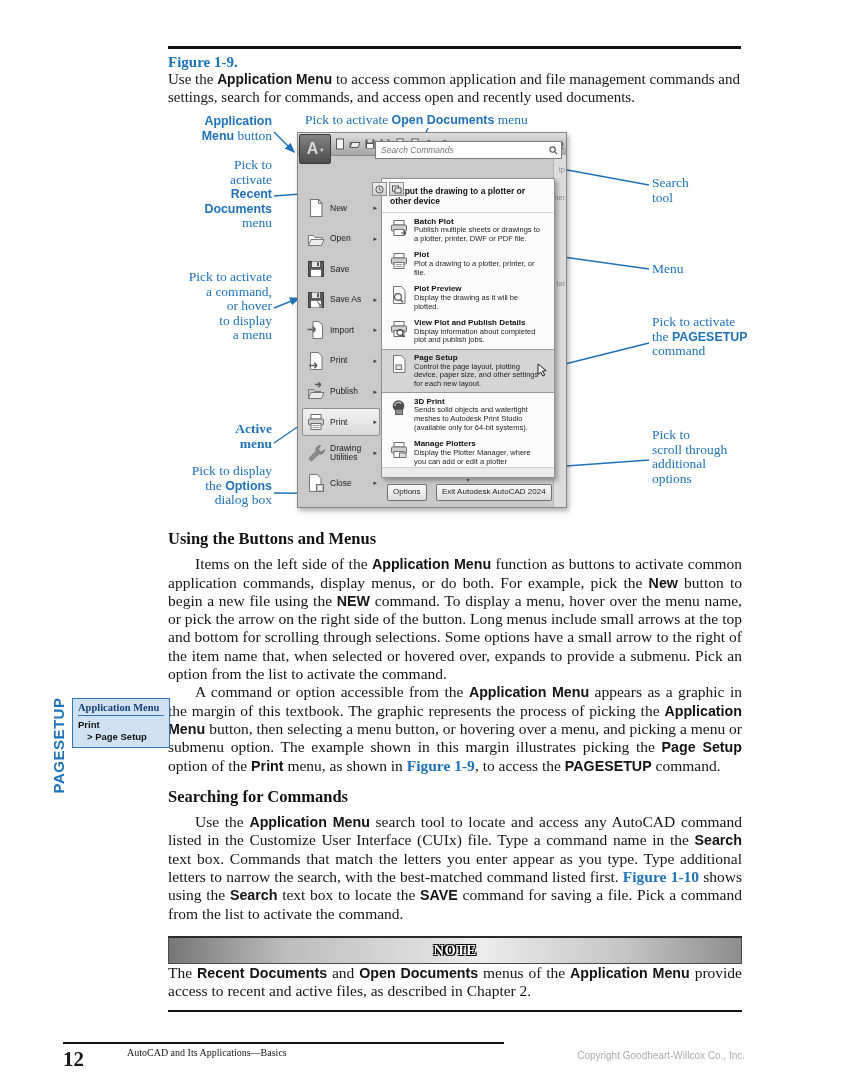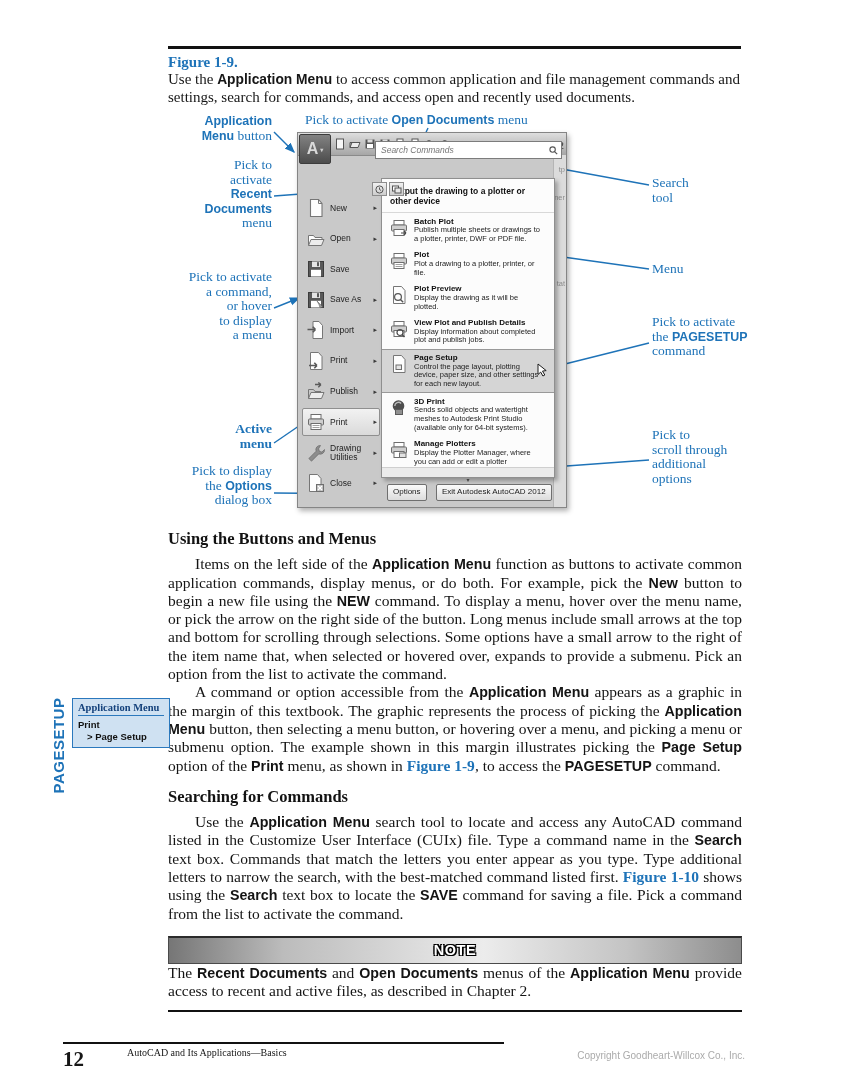--- a/index.html
+++ b/index.html
@@ -84,21 +84,21 @@
 
   
   .main{position:absolute;left:168px;top:530px;width:574px;font-size:15.5px;line-height:18.3px;
     text-align:justify;color:#141414;}
   .main h3{font-size:16.5px;margin:0 0 7px 0;text-align:left;color:#121212;}
   .main h3.second{margin-top:13px;}
   .main p{margin:0;text-indent:27px;}
   .notebar{margin-top:13px;height:25px;border:1px solid #4a4a4a;border-top:2.5px solid #2b2b2b;
     background:linear-gradient(90deg,#767676 0%,#bcbcbc 20%,#ececec 55%,#c4c4c4 80%,#8d8d8d 100%);
     display:flex;align-items:center;justify-content:center;}
-  .notebar span{font-family:Liberation Sans, sans-serif;font-weight:bold;font-size:14.5px;color:#fff;
+  .notebar span{font-family:Liberation Serif, serif;font-weight:bold;font-size:14.5px;color:#fff;
     letter-spacing:.5px;
     text-shadow:-1.3px -1.3px 0 #000,1.3px -1.3px 0 #000,-1.3px 1.3px 0 #000,1.3px 1.3px 0 #000;}
   .notetext{margin-top:9px;text-indent:0 !important;}
   .endrule{margin-top:9px;border-bottom:2px solid #111;height:0;}
 
   
   .margin-rot{position:absolute;left:10px;top:737px;width:96px;text-align:center;transform:rotate(-90deg);
     font-family:"Liberation Sans",sans-serif;font-weight:bold;font-size:15px;letter-spacing:.5px;color:#1e73b8;}
   .margin-box{position:absolute;left:72px;top:698px;width:86px;background:#cfe1f2;border:1.6px solid #2b78bd;
     padding:3px 5px 5px;}
@@ -416,21 +416,21 @@
         <div class="mtext">
             <div class="mtitle">Manage Plotters</div>
             <div class="mdesc">Display the Plotter Manager, where you can add or edit a plotter</div>
           </div>
       </div>
 
       <div class="scrollstrip"></div>
     </div>
 
     <div class="wbtn options">Options</div>
-    <div class="wbtn exit">Exit Autodesk AutoCAD 2012</div>
+    <div class="wbtn exit">Exit Autodesk AutoCAD 2024</div>
   </div>
 </div>
 
 <div class="main">
   <h3>Using the Buttons and Menus</h3>
   <p><span>Items on the left side of the </span><span class="seg-b">Application Menu</span><span> function as buttons to activate common application commands, display menus, or do both. For example, pick the </span><span class="seg-b">New</span><span> button to begin a new file using the </span><span class="seg-b">NEW</span><span> command. To display a menu, hover over the menu name, or pick the arrow on the right side of the button. Long menus include small arrows at the top and bottom for scrolling through selections. Some options have a small arrow to the right of the item name that, when selected or hovered over, expands to provide a submenu. Pick an option from the list to activate the command.</span></p>
   <p><span>A command or option accessible from the </span><span class="seg-b">Application Menu</span><span> appears as a graphic in the margin of this textbook. The graphic represents the process of picking the </span><span class="seg-b">Application Menu</span><span> button, then selecting a menu button, or hovering over a menu, and picking a menu or submenu option. The example shown in this margin illustrates picking the </span><span class="seg-b">Page Setup</span><span> option of the </span><span class="seg-b">Print</span><span> menu, as shown in </span><span class="seg-link">Figure 1-9</span><span>, to access the </span><span class="seg-b">PAGESETUP</span><span> command.</span></p>
   <h3 class="second">Searching for Commands</h3>
   <p><span>Use the </span><span class="seg-b">Application Menu</span><span> search tool to locate and access any AutoCAD command listed in the Customize User Interface (CUIx) file. Type a command name in the </span><span class="seg-b">Search</span><span> text box. Commands that match the letters you enter appear as you type. Type additional letters to narrow the search, with the best-matched command listed first. </span><span class="seg-link">Figure 1-10</span><span> shows using the </span><span class="seg-b">Search</span><span> text box to locate the </span><span class="seg-b">SAVE</span><span> command for saving a file. Pick a command from the list to activate the command.</span></p>
 

